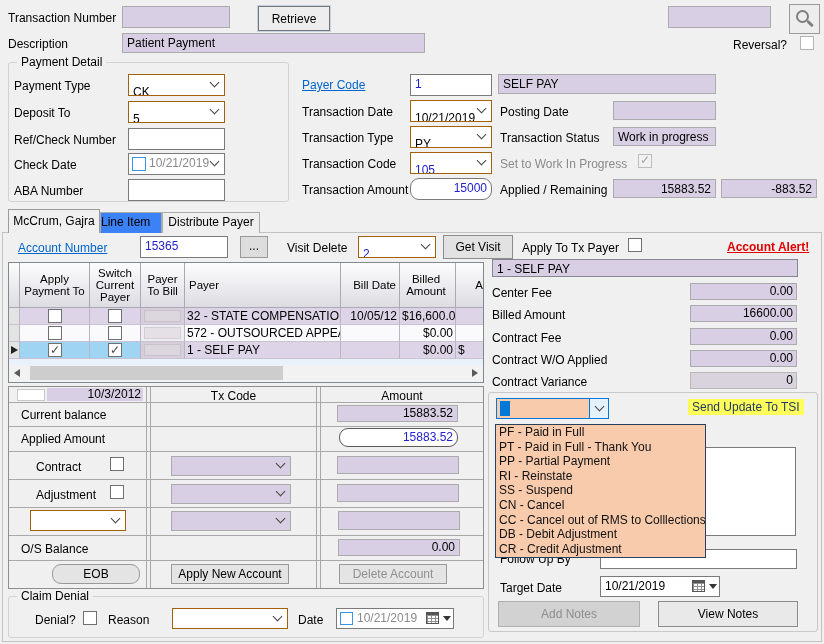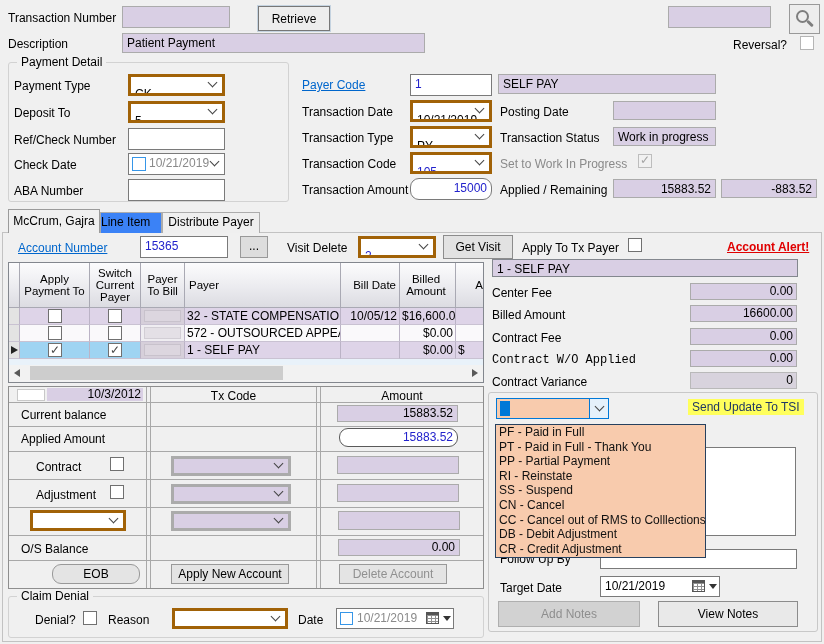--- a/index.html
+++ b/index.html
@@ -8,21 +8,21 @@
     font-family:"Liberation Sans", sans-serif; font-size:12px; color:#000; overflow:hidden; }
   .lbl{ position:absolute; white-space:nowrap; }
   .lbl.dim{ color:#8A8A8A; }
   .fld{ position:absolute; background:#D9CFE4; border:1px solid #ABABAB; padding:0 4px;
     overflow:hidden; white-space:nowrap; line-height:18px; }
   .fld.right{ text-align:right; }
   .inp{ position:absolute; background:#FFF; border:1px solid #7A7A7A; padding:0 4px;
     overflow:hidden; white-space:nowrap; line-height:19px; }
   .inp.blue{ color:#2222CC; }
   .inp.right{ text-align:right;border-radius:9px; }
-  .combo{ position:absolute; background:#FFF; border:3px solid #a16207; padding:8px 18px 0 4px;
+  .combo{ position:absolute; background:#FFF; border:1px solid #a16207; padding:8px 18px 0 4px;
     overflow:hidden; white-space:nowrap; line-height:19px; }
   .combo.lav{ background:#D9CFE4; border-color:#ABABAB; }
   .combo.blue{ color:#2222CC; }
   .chev{ position:absolute; right:6px; top:50%; width:7px; height:7px; margin-top:-6px;
     border-right:1px solid #444; border-bottom:1px solid #444; transform:rotate(45deg); }
   .tri{ position:absolute; width:0; height:0; }
   .btn{ position:absolute; background:#EDEDED; border:1px solid #999; text-align:center;
     line-height:22px; overflow:hidden; white-space:nowrap; }
   .btn.dim{ color:#909090; }
   .btn.gray{ background:#D2D2D2; color:#8E8E8E; border-color:#AFAFAF; }
@@ -197,21 +197,21 @@
     <span class="tri" style="right:5px;top:4px;border-top:4px solid transparent;border-bottom:4px solid transparent;border-left:6px solid #5A5A5A;"></span>
   </div>
 
   <div class="fld" style="left:492px;top:259px;width:306px;height:18px;border-color:#83878E;">1 - SELF PAY</div>
   <div class="sumlbl" style="left:492px;top:286px;">Center Fee</div>
   <div class="sumfld" style="left:690px;top:283px;">0.00</div>
   <div class="sumlbl" style="left:492px;top:308px;">Billed Amount</div>
   <div class="sumfld" style="left:690px;top:305px;">16600.00</div>
   <div class="sumlbl" style="left:492px;top:331px;">Contract Fee</div>
   <div class="sumfld" style="left:690px;top:328px;">0.00</div>
-  <div class="sumlbl" style="left:492px;top:353px;font-family:Liberation Mono, monospace;">Contract W/O Applied</div>
+  <div class="sumlbl" style="left:492px;top:353px;">Contract W/O Applied</div>
   <div class="sumfld" style="left:690px;top:350px;">0.00</div>
   <div class="sumlbl" style="left:492px;top:375px;">Contract Variance</div>
   <div class="sumfld" style="left:690px;top:372px;background:#D8D3DD;border-color:#B9B9B9;">0</div>
 
   <div style="position:absolute;left:8px;top:386px;width:476px;height:203px;border:1px solid #8E8E8E;"></div>
   <div class="gline" style="left:146px;top:387px;width:1px;height:201px;"></div>
   <div class="gline" style="left:150px;top:387px;width:1px;height:201px;"></div>
   <div class="gline" style="left:316px;top:387px;width:1px;height:201px;"></div>
   <div class="gline" style="left:320px;top:387px;width:1px;height:201px;"></div>
   <div class="gline" style="left:9px;top:402px;width:474px;height:1px;"></div>

